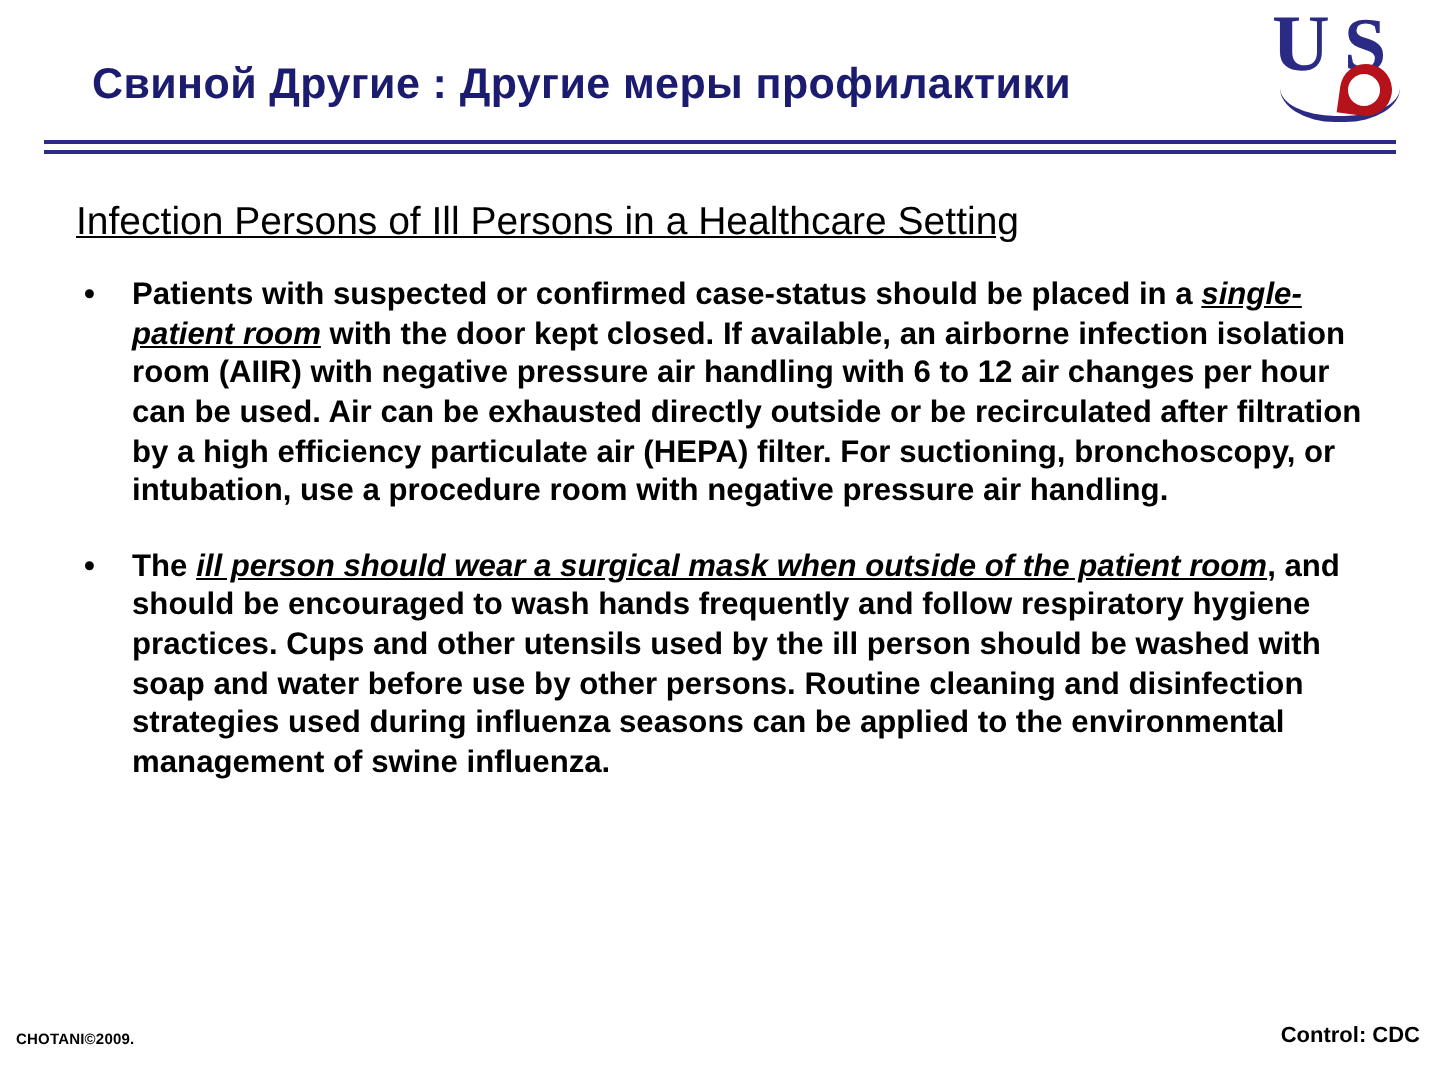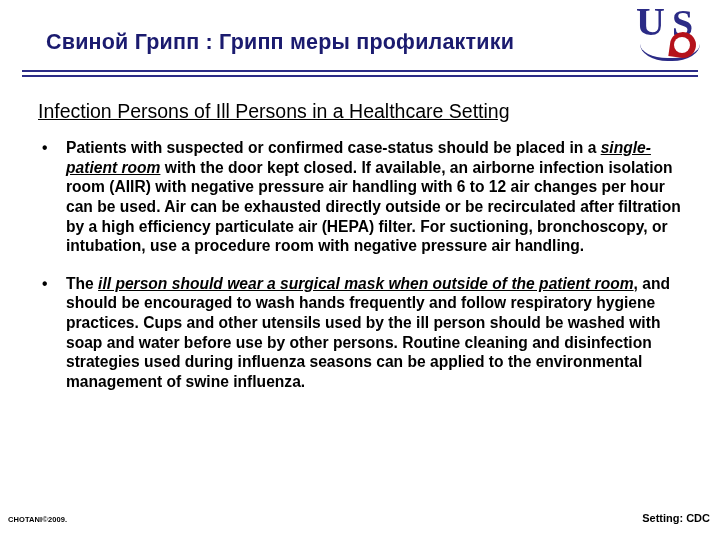--- a/index.html
+++ b/index.html
@@ -169,21 +169,21 @@
     top: 512px;
     font-size: 11px;
     font-weight: bold;
     color: #000000;
   }
 </style>
 </head>
 <body>
 
 <div class="header">
-  <div class="slide-title">Свиной Грипп : Грипп меры профилактики</div>
+  <div class="slide-title">Свиной Другие : Другие меры профилактики</div>
   <div class="header-rule-top"></div>
   <div class="header-rule-bottom"></div>
 
   <div class="logo">
     <span class="u">U</span>
     <span class="s">S</span>
     <span class="swoosh"></span>
     <span class="swoosh2"></span>
     <span class="swoosh3"></span>
   </div>
@@ -198,13 +198,13 @@
       <span class="bullet-text"><span>Patients with suspected or confirmed case-status should be placed in a </span><i>single-patient room</i><span> with the door kept closed.  If available, an airborne infection isolation room (AIIR) with negative pressure air handling with 6 to 12 air changes per hour can be used. Air can be exhausted directly outside or be recirculated after filtration by a high efficiency particulate air (HEPA) filter. For suctioning, bronchoscopy, or intubation, use a procedure room with negative pressure air handling.</span></span>
     </div>
     <div class="bullet">
       <span class="dot">•</span>
       <span class="bullet-text"><span>The </span><i>ill person should wear a surgical mask when outside of the patient room</i><span>, and should be encouraged to wash hands frequently and follow respiratory hygiene practices. Cups and other utensils used by the ill person should be washed with soap and water before use by other persons. Routine cleaning and disinfection strategies used during influenza seasons can be applied to the environmental management of swine influenza.</span></span>
     </div>
   </div>
 </div>
 
 <div class="footer-left">CHOTANI©2009.</div>
-<div class="footer-right">Setting: CDC</div>
+<div class="footer-right">Control: CDC</div>
 
 </body></html>

